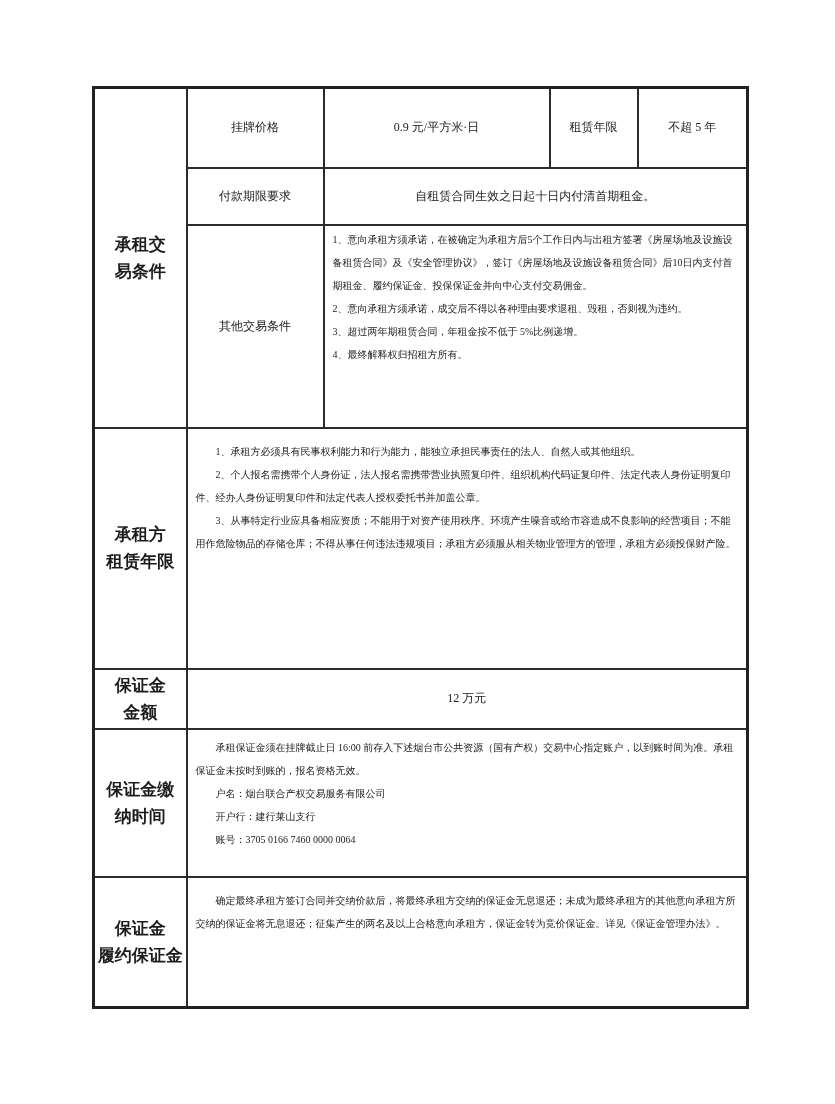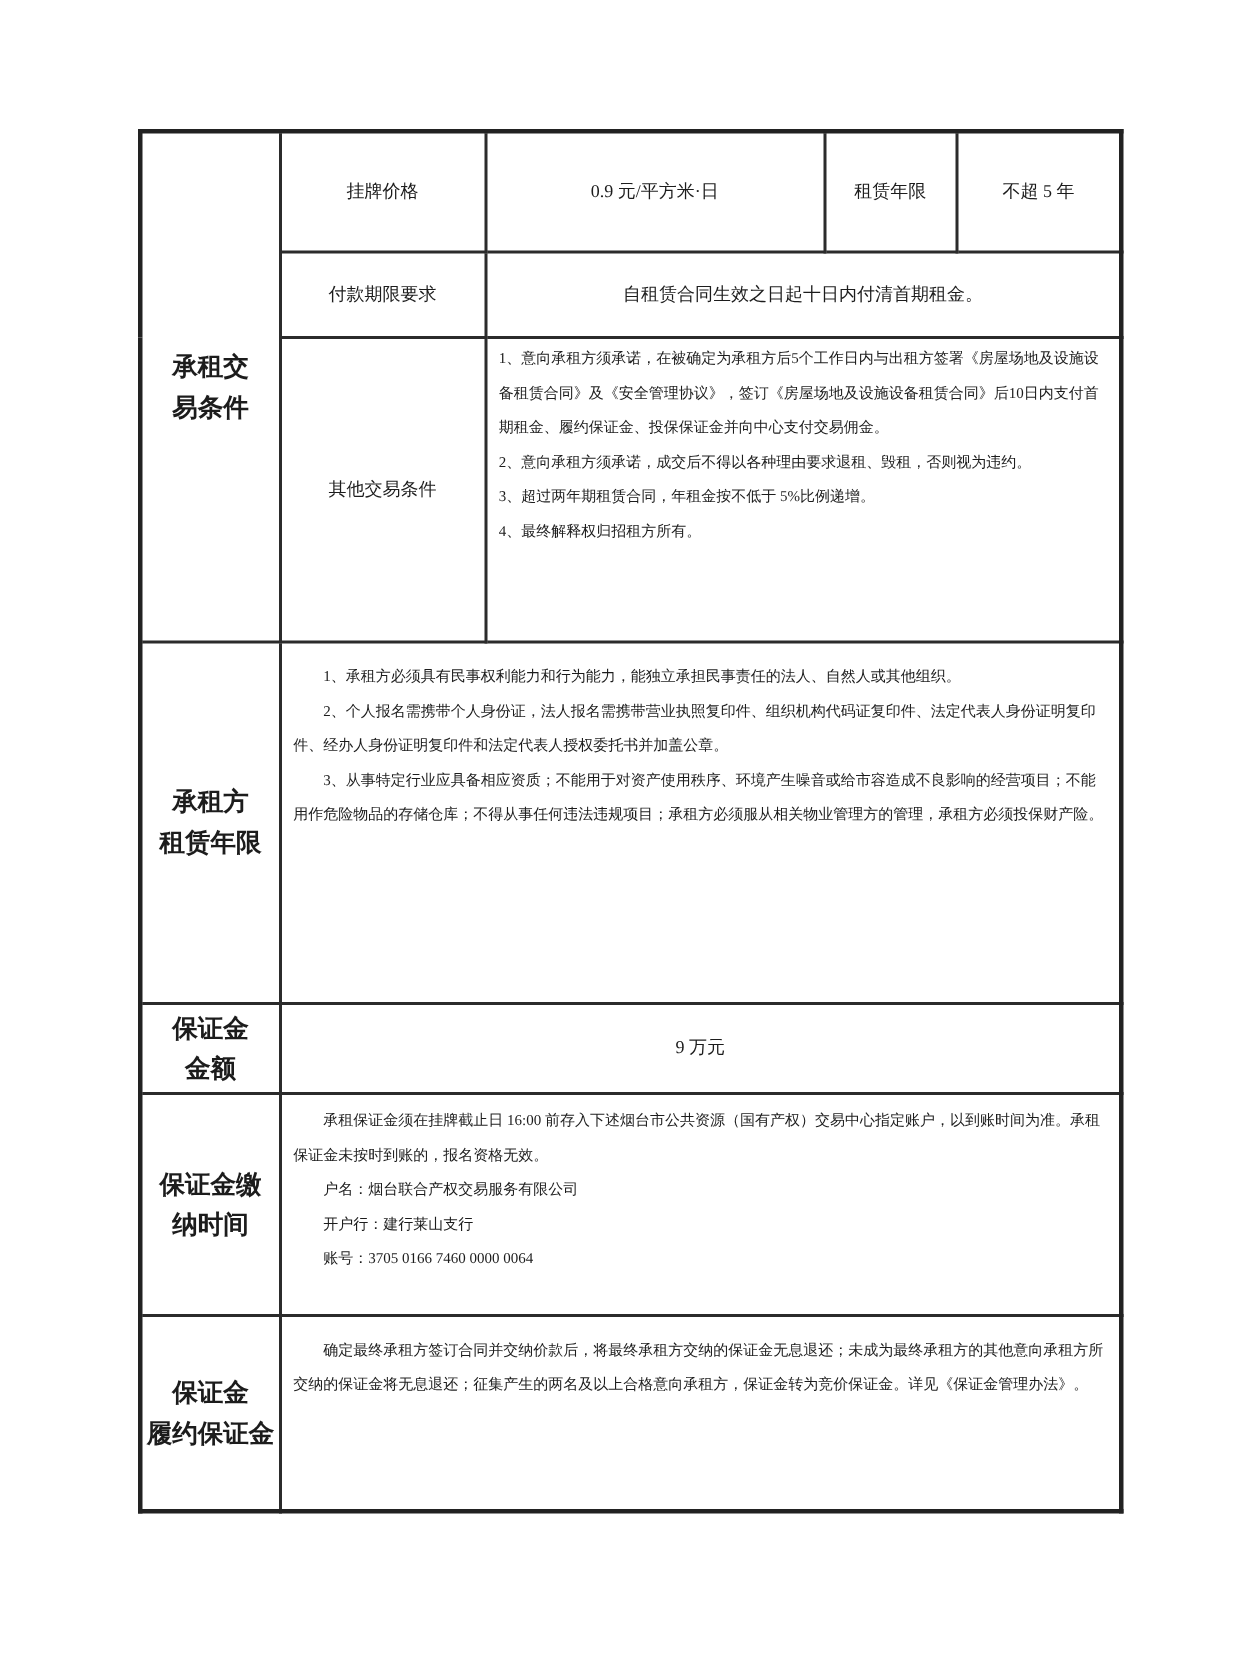--- a/index.html
+++ b/index.html
@@ -119,21 +119,21 @@
           <p class="indent">1、承租方必须具有民事权利能力和行为能力，能独立承担民事责任的法人、自然人或其他组织。</p>
           <p class="indent">2、个人报名需携带个人身份证，法人报名需携带营业执照复印件、组织机构代码证复印件、法定代表人身份证明复印件、经办人身份证明复印件和法定代表人授权委托书并加盖公章。</p>
           <p class="indent">3、从事特定行业应具备相应资质；不能用于对资产使用秩序、环境产生噪音或给市容造成不良影响的经营项目；不能用作危险物品的存储仓库；不得从事任何违法违规项目；承租方必须服从相关物业管理方的管理，承租方必须投保财产险。</p>
         </td>
       </tr>
       <tr class="r5">
         <td class="rowhdr">
           <span>保证金</span>
           <span>金额</span>
         </td>
-        <td class="center" colspan="4">9 万元</td>
+        <td class="center" colspan="4">12 万元</td>
       </tr>
       <tr class="r6">
         <td class="rowhdr">
           <span>保证金缴</span>
           <span>纳时间</span>
         </td>
         <td class="body" colspan="4">
           <p class="indent">承租保证金须在挂牌截止日 16:00 前存入下述烟台市公共资源（国有产权）交易中心指定账户，以到账时间为准。承租保证金未按时到账的，报名资格无效。</p>
           <p class="bankline">户名：烟台联合产权交易服务有限公司</p>
           <p class="bankline">开户行：建行莱山支行</p>

